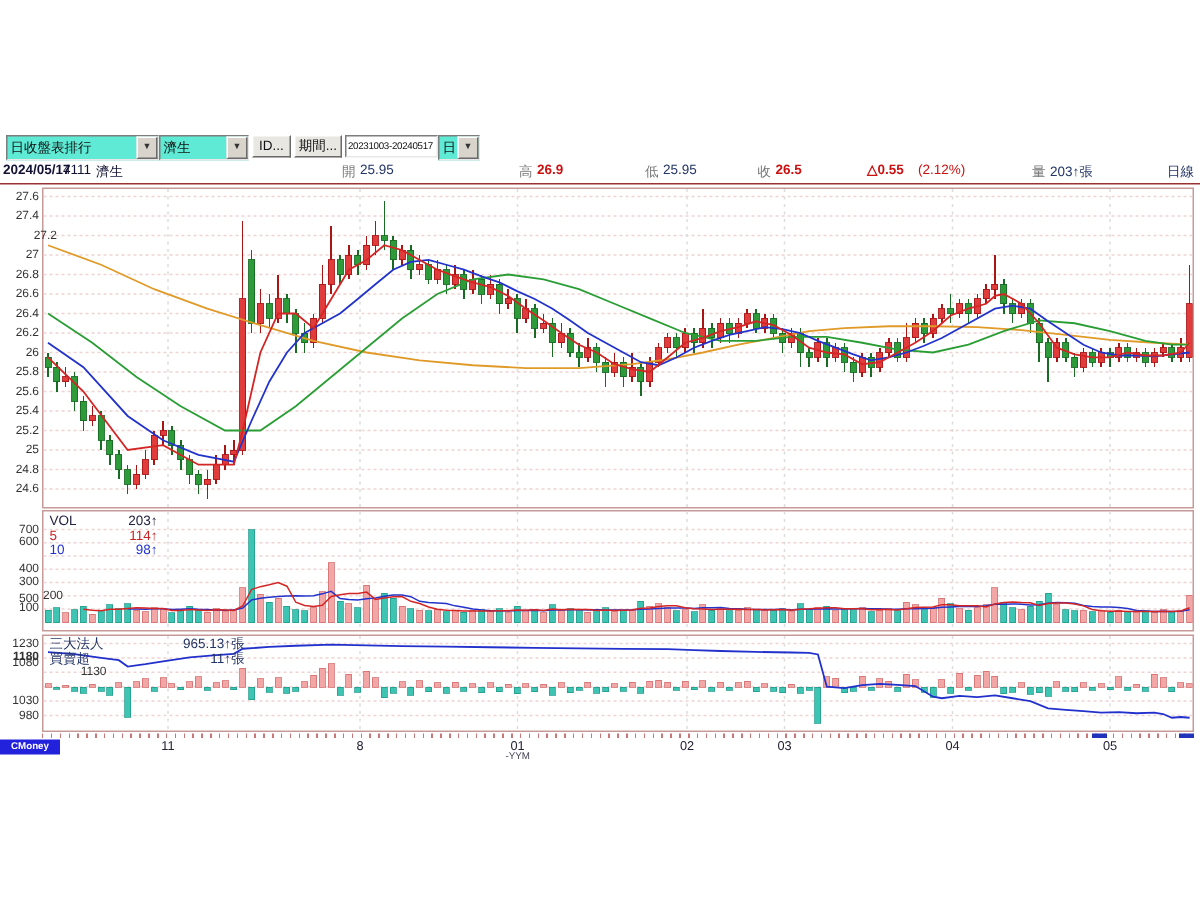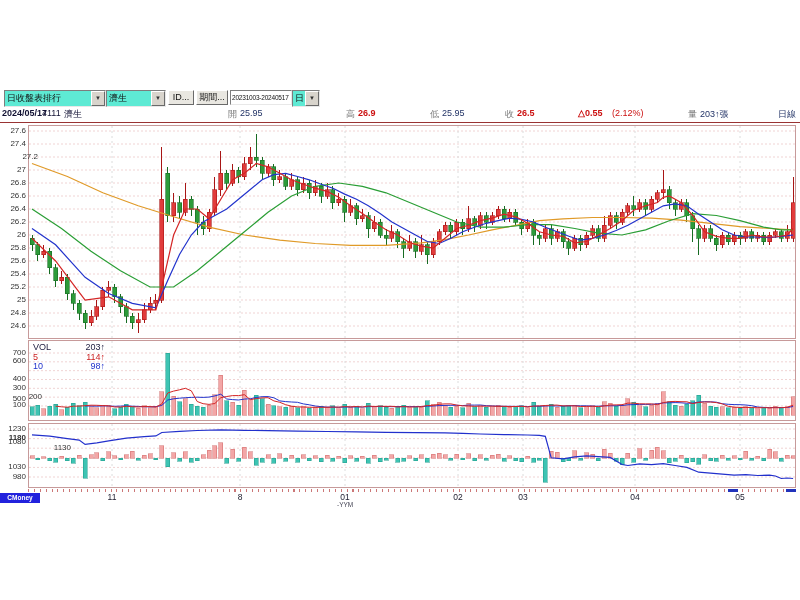--- a/index.html
+++ b/index.html
@@ -726,20 +726,30 @@
         </svg>
     </div>
     <div id="inst-labels">
         <div class="axis-label" style="left: 1px; top: 299.5px;">1230</div>
         <div class="axis-label" style="left: 1px; top: 309.1px; font-weight: bold;">1180</div>
         <div class="axis-label" style="left: 1px; top: 318.7px; margin-left: 45px;">1130</div>
         <div class="axis-label" style="left: 1px; top: 313px;">1080</div>
         <div class="axis-label" style="left: 1px; top: 337.9px;">1030</div>
         <div class="axis-label" style="left: 1px; top: 347.5px;">980</div>
       </div>
+    <div class="legend" id="inst-legend" style="left:33px;top:301px;width:130px;">
+        <div class="leg-row">
+          <span style="color: rgb(34, 51, 102);">三大法人</span>
+          <span style="color: rgb(34, 51, 102);">965.13↑張</span>
+        </div>
+        <div class="leg-row">
+          <span style="color: rgb(34, 51, 102);">買賣超</span>
+          <span style="color: rgb(34, 51, 102);">11↑張</span>
+        </div>
+      </div>
 
     <div class="tickrow" style="top:365px;"></div>
     <div id="xaxis">
         <div class="month-label" style="left: 100px; top: 368px;">11</div>
         <div class="month-label" style="left: 228px; top: 368px;">8</div>
         <div class="month-label" style="left: 333px; top: 368px;">01</div>
         <div class="axis-note" style="left: 337px; top: 377px;">-YYM</div>
         <div class="month-label" style="left: 446px; top: 368px;">02</div>
         <div class="month-label" style="left: 511px; top: 368px;">03</div>
         <div class="month-label" style="left: 623px; top: 368px;">04</div>

